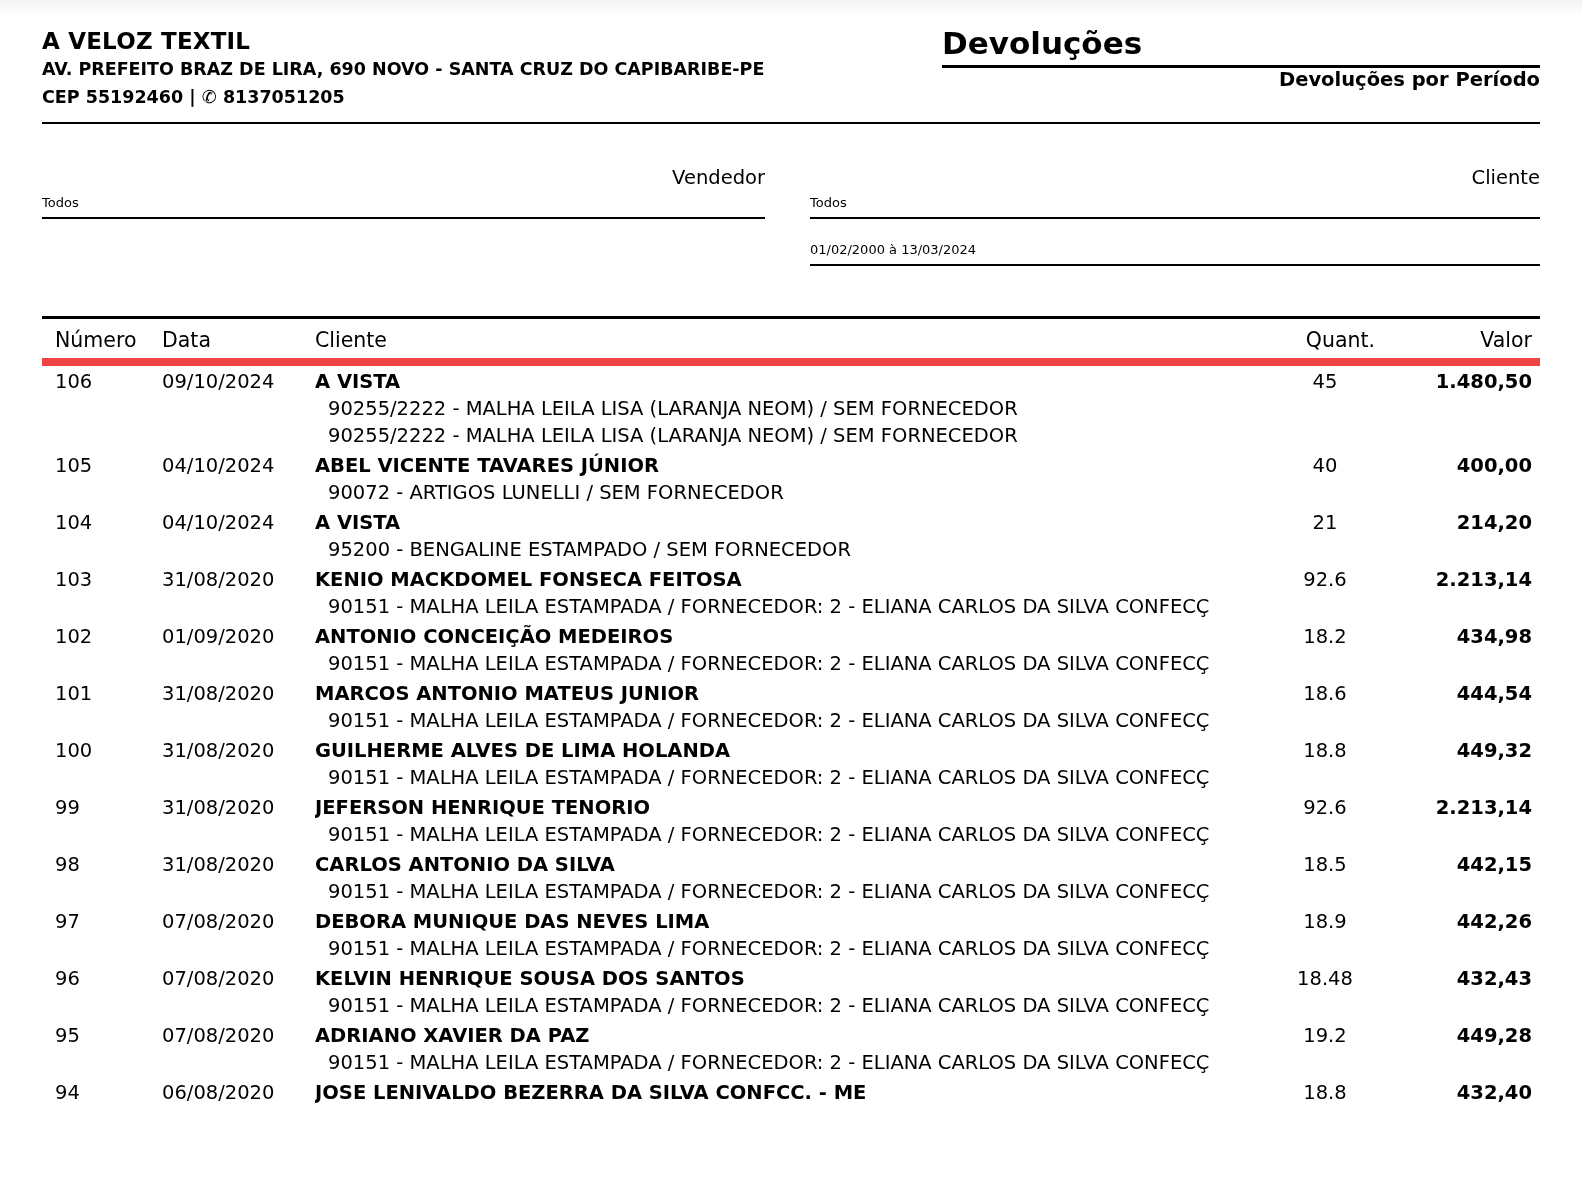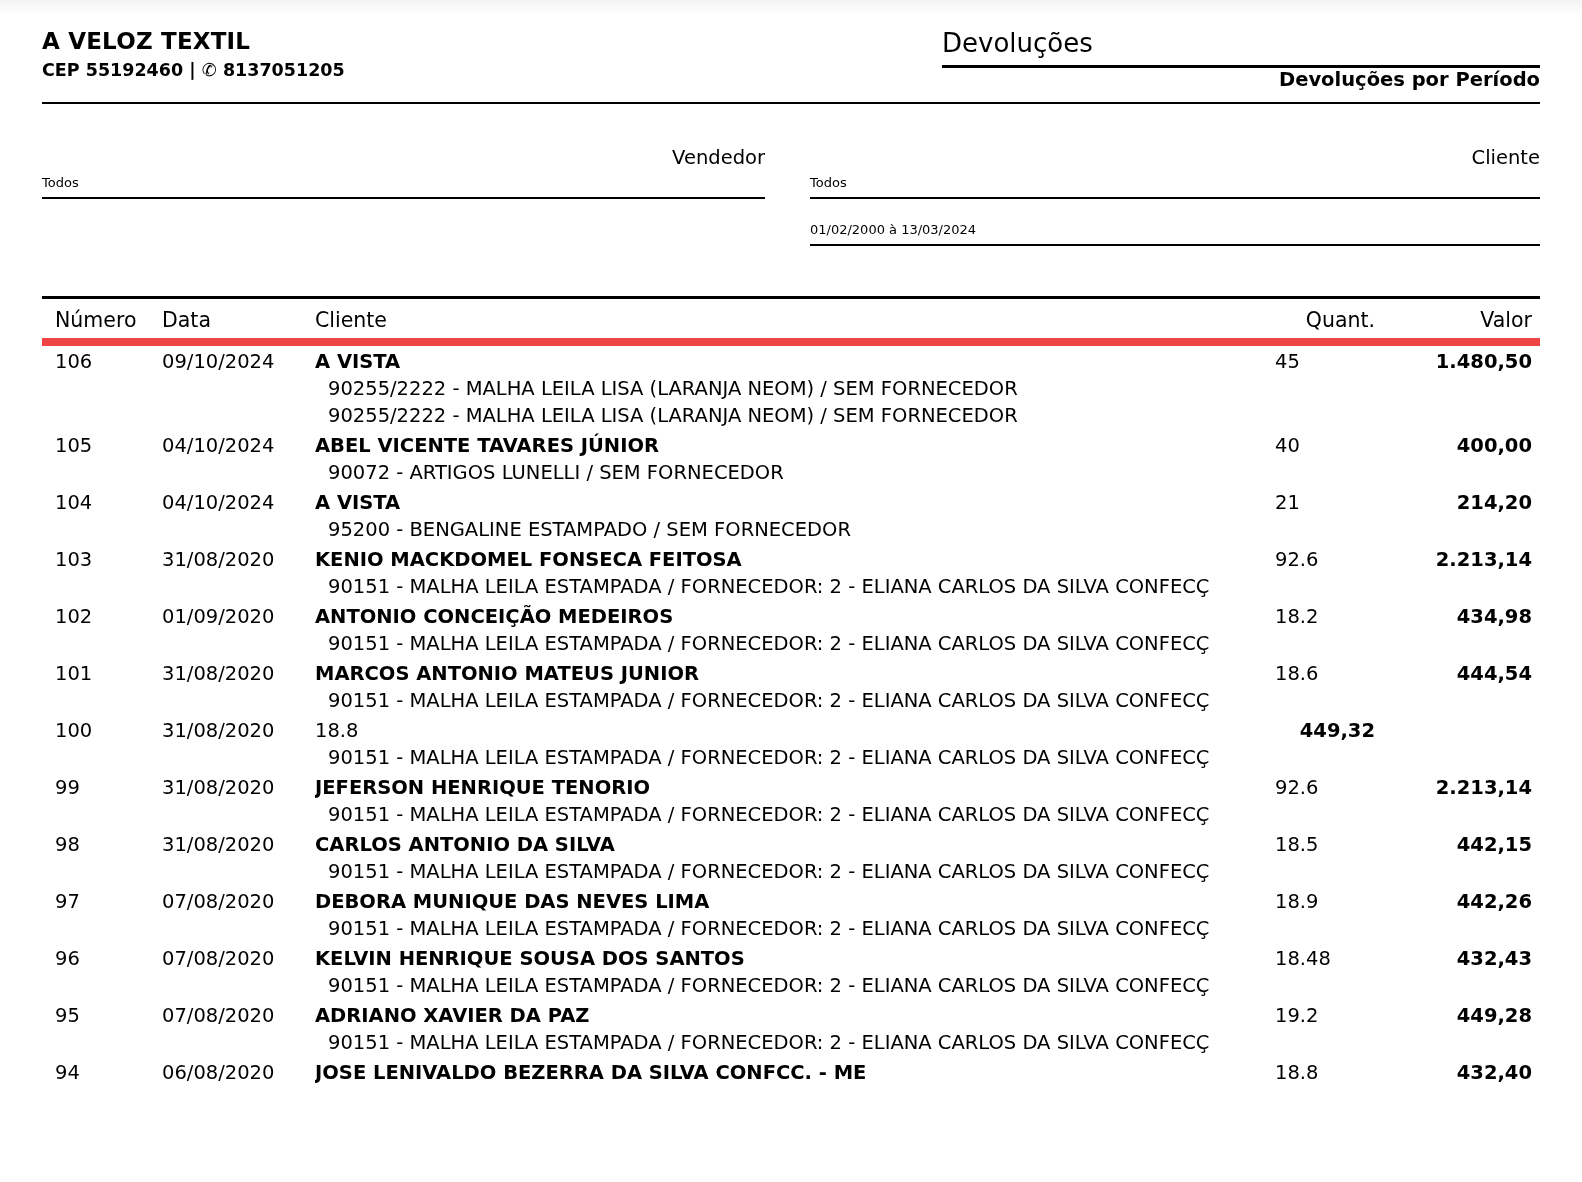--- a/index.html
+++ b/index.html
@@ -21,21 +21,21 @@
   .page { position:relative; padding:26px 42px 0 42px; }
 
   
   .header { display:flex; justify-content:space-between; align-items:flex-start; }
   .company-name   { font-size:23px; font-weight:bold; line-height:30px; letter-spacing:0.2px; }
   .company-address{ font-size:17.5px; font-weight:bold; line-height:27px; }
   .company-cep    { font-size:17.5px; font-weight:bold; line-height:27px; }
   .phone-icon     { font-weight:normal; font-size:18px; }
 
   .report-head    { width:598px; }
-  .report-title   { font-size:26px; font-weight:normal; line-height:34px; padding-bottom:5px;
+  .report-title   { font-size:31px; font-weight:bold; line-height:34px; padding-bottom:5px;
                     border-bottom:3px solid #000; }
   .report-subtitle{ font-size:19.5px; font-weight:bold; text-align:right; }
 
   .header-rule { border:none; border-top:2.5px solid #000; margin-top:11px; }
 
   
   .filters { display:flex; justify-content:space-between; margin-top:41px; }
   .filters-left  { width:723px; }
   .filters-right { width:730px; }
   .field { margin-bottom:18px; }
@@ -51,36 +51,37 @@
     padding-left:13px; padding-right:8px;
   }
   .thead { font-size:20.5px; font-weight:normal; padding-top:9px; padding-bottom:6px;
            border-bottom:8px solid #ef4444; }
   .th-quant { text-align:right; }
   .th-valor { text-align:right; }
 
   .row { padding-top:2px; padding-bottom:1px; font-size:19.5px; }
   .row-main { line-height:27px; }
   .cell-cliente { font-weight:bold; white-space:nowrap; overflow:hidden; }
-  .cell-quant   { text-align:left; }
+  .cell-quant   { text-align:center; }
   .cell-valor   { text-align:right; font-weight:bold; }
   .row-item { line-height:27px; margin-left:286px; max-width:960px;
               white-space:nowrap; overflow:hidden; }
 </style>
 </head>
 <body>
 
 <div class="corner-sliver"></div>
 <div class="top-fade"></div>
 
 <div class="page">
 
   <div class="header">
     <div class="company-block">
       <div class="company-name">A VELOZ TEXTIL</div>
+      <div class="company-address">AV. PREFEITO BRAZ DE LIRA, 690 NOVO - SANTA CRUZ DO CAPIBARIBE-PE</div>
       <div class="company-cep">
         <span>CEP 55192460 |</span>
         <span class="phone-icon">✆</span>
         <span>8137051205</span>
       </div>
     </div>
     <div class="report-head">
       <div class="report-title">Devoluções</div>
       <div class="report-subtitle">Devoluções por Período</div>
     </div>
@@ -179,20 +180,21 @@
       <div class="cell-quant">18.6</div>
       <div class="cell-valor">444,54</div>
     </div>
   <div class="row-item">90151 - MALHA LEILA ESTAMPADA / FORNECEDOR: 2 - ELIANA CARLOS DA SILVA CONFECÇ</div>
         </div>
 
   <div class="row">
     <div class="row-main grid-cols">
       <div class="cell-numero">100</div>
       <div class="cell-data">31/08/2020</div>
+      <div class="cell-cliente">GUILHERME ALVES DE LIMA HOLANDA</div>
       <div class="cell-quant">18.8</div>
       <div class="cell-valor">449,32</div>
     </div>
   <div class="row-item">90151 - MALHA LEILA ESTAMPADA / FORNECEDOR: 2 - ELIANA CARLOS DA SILVA CONFECÇ</div>
         </div>
 
   <div class="row">
     <div class="row-main grid-cols">
       <div class="cell-numero">99</div>
       <div class="cell-data">31/08/2020</div>

